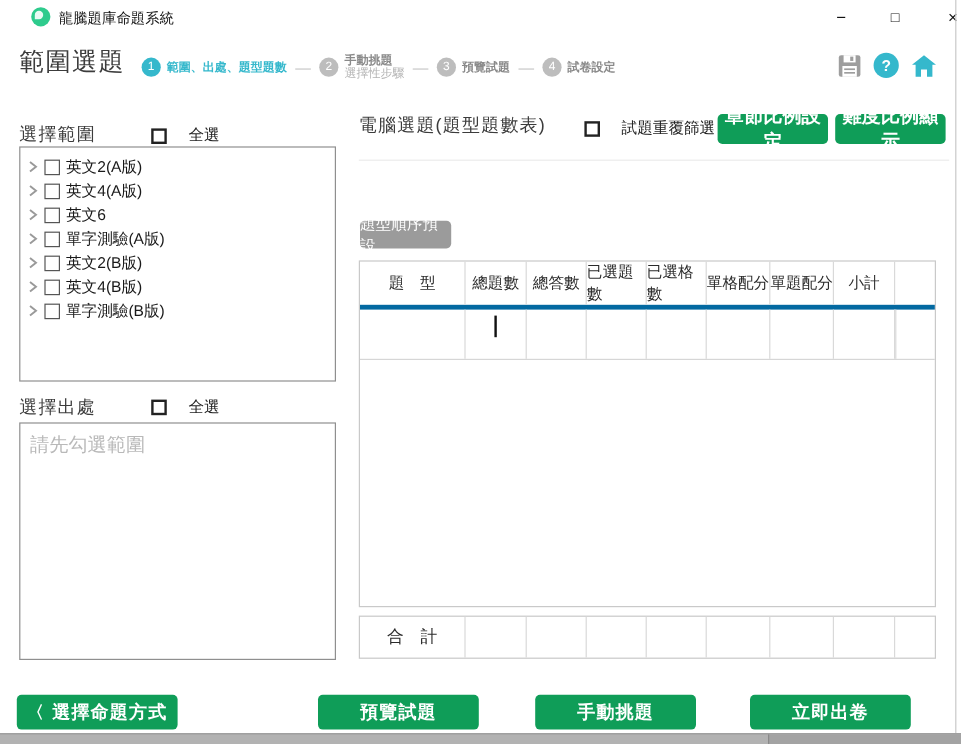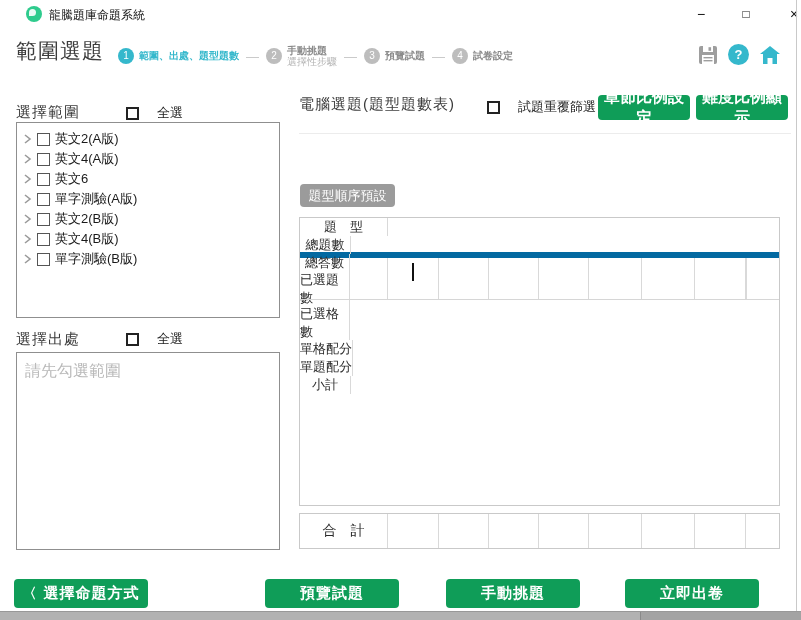--- a/index.html
+++ b/index.html
@@ -60,27 +60,27 @@
   .main-title { position:absolute; left:299px; top:95px; font-size:15px; color:#3c3c3c; letter-spacing:1px; }
   .dup-filter { position:absolute; left:487px; top:98px; }
   .dup-filter span { font-size:13px; }
   .btn { background:#0f9d58; color:#fff; border:none; border-radius:4px;
          display:flex; align-items:center; justify-content:center; cursor:pointer;
          font-family:"Liberation Sans", sans-serif; }
   .btn-small { position:absolute; top:95px; width:92px; height:25px; font-size:16px; font-weight:bold; }
   .btn-chapter { left:598px; }
   .btn-difficulty { left:696px; }
   .hsep { position:absolute; left:299px; top:133px; width:492px; height:1px; background:#ececec; }
-  .pill { position:absolute; left:300px; top:184px; width:95px; height:23px; background:#9b9b9b;
+  .pill { position:absolute; left:300px; top:184px; width:76px; height:23px; background:#9b9b9b;
           color:#fff; font-size:13px; border-radius:4px; display:flex; align-items:center; justify-content:center; }
 
   .qtable { position:absolute; left:299px; top:217px; width:481px; height:289px;
             border:1px solid #c9c9c9; background:#fff; display:flex; flex-direction:column; }
   .trow { display:flex; width:100%; }
-  .trow.head { height:40px; border-bottom:6px solid #0369a1;flex-direction:column; }
+  .trow.head { height:40px; border-bottom:4px solid #0369a1; }
   .trow.body { height:42px; border-bottom:1px solid #d6d6d6; position:relative; }
   .tfill { flex:1; }
   .tc { border-right:1px solid #d9d9d9; display:flex; align-items:center; justify-content:center;
         font-size:13px; color:#2b2b2b; height:100%; }
   .tc:last-child { border-right:none; flex:1; }
   .c0{width:88px;} .c1{width:51px;} .c2{width:50px;} .c3{width:50px;} .c4{width:50px;}
   .c5{width:53px;} .c6{width:53px;} .c7{width:51px;}
   .caret { position:absolute; left:112px; top:5px; width:2px; height:18px; background:#111; }
 
   .total-row { position:absolute; left:299px; top:513px; width:481px; height:36px;

